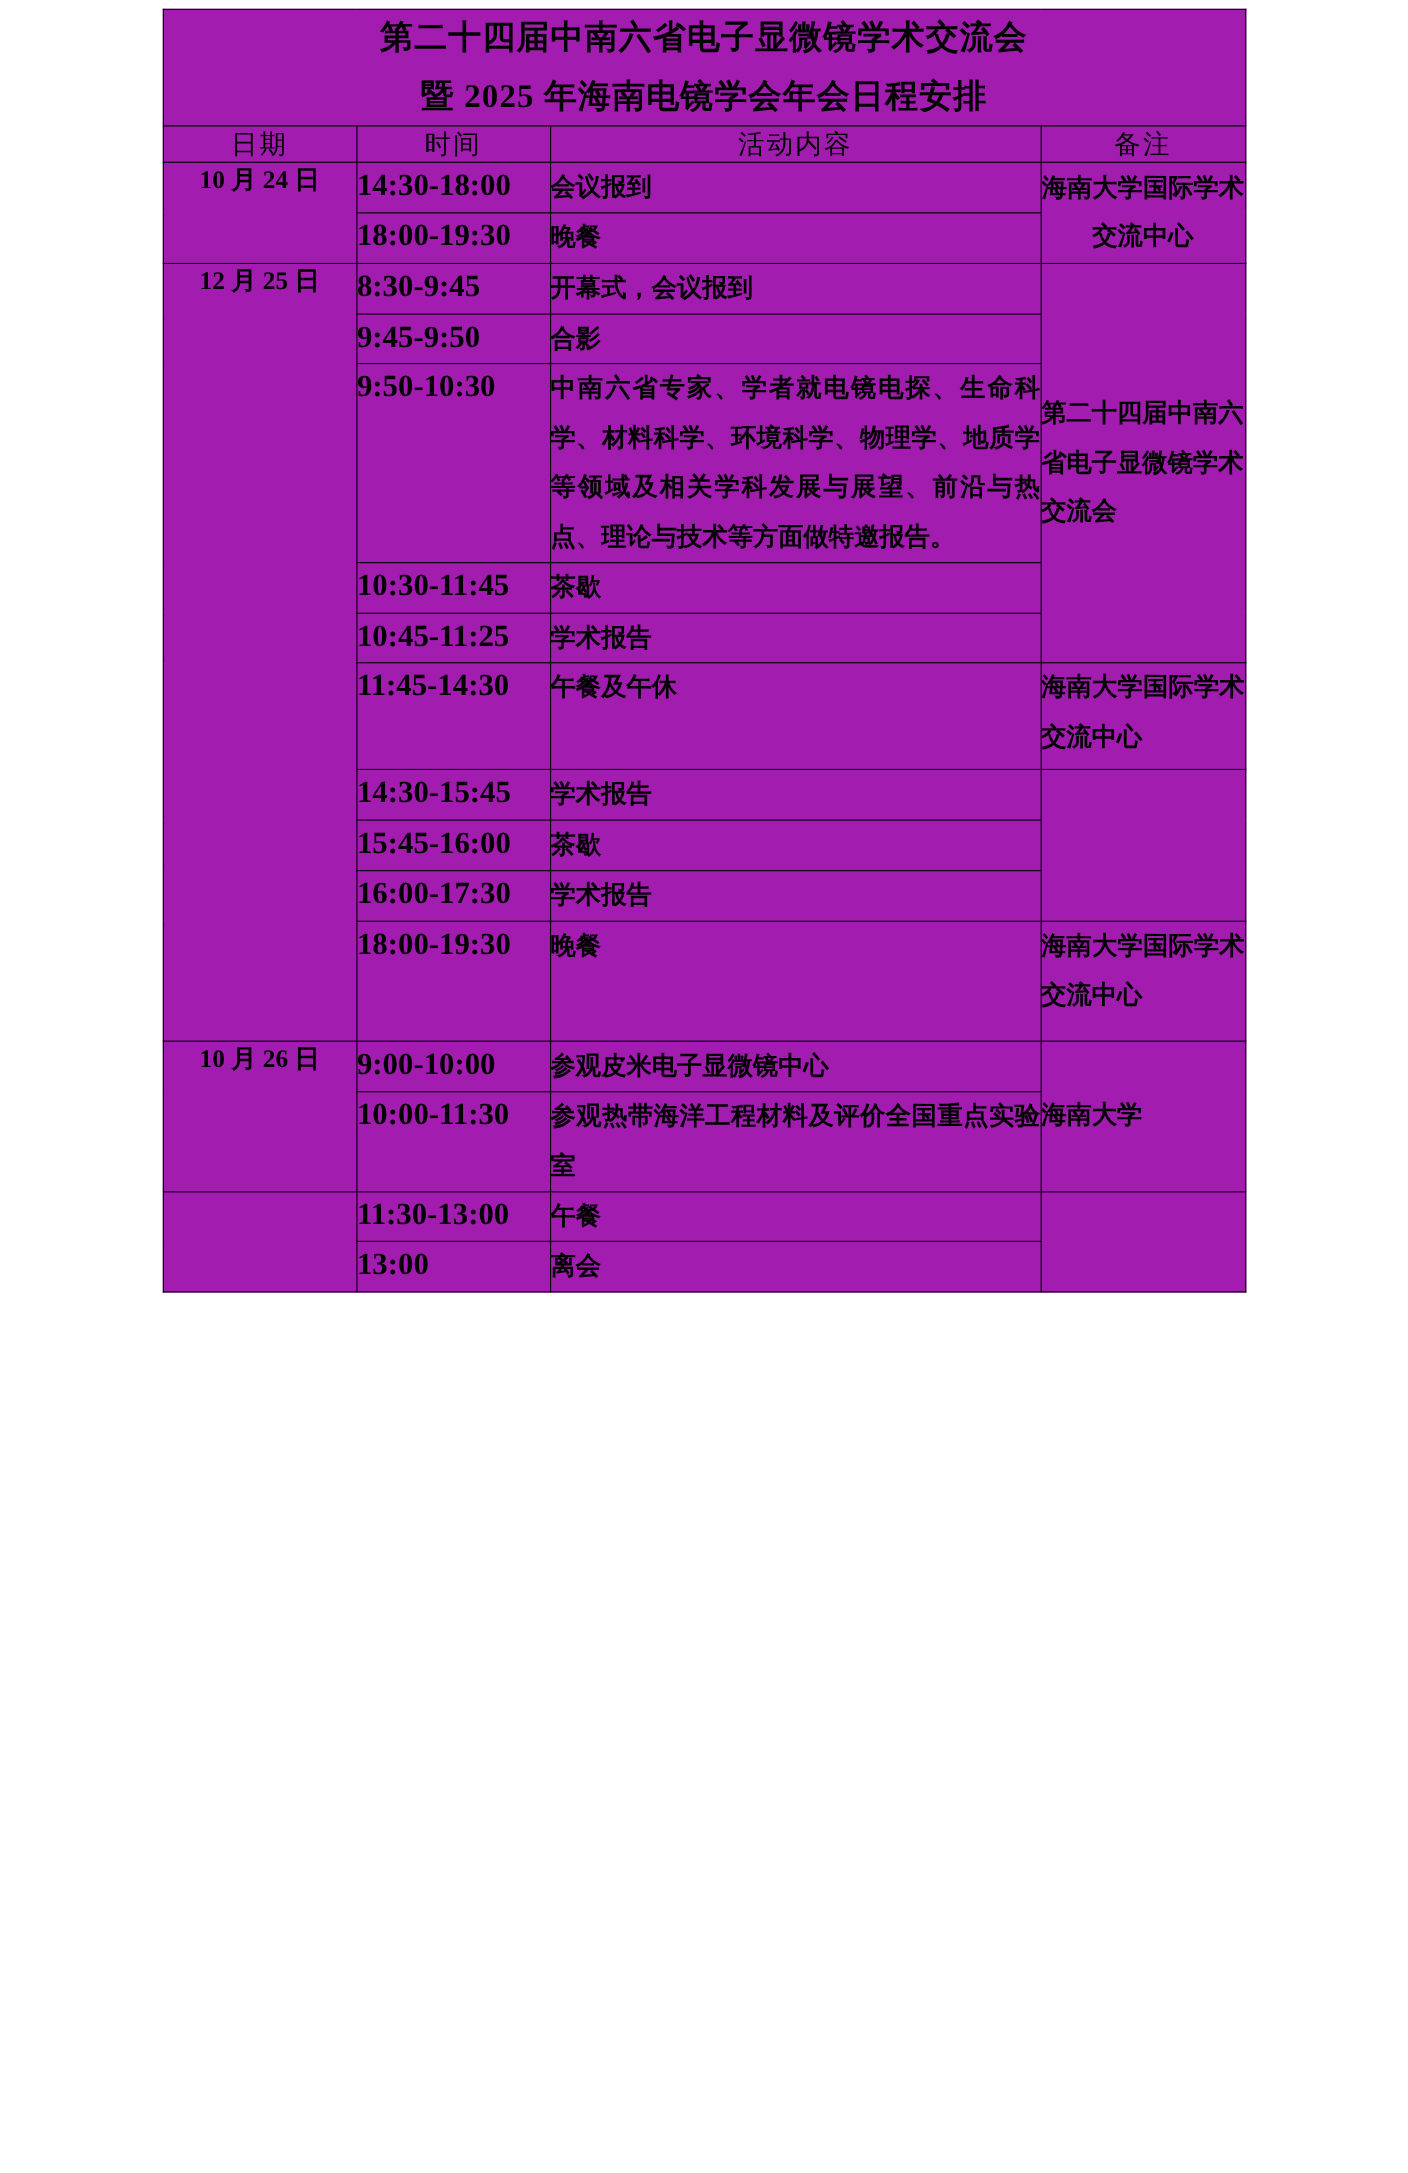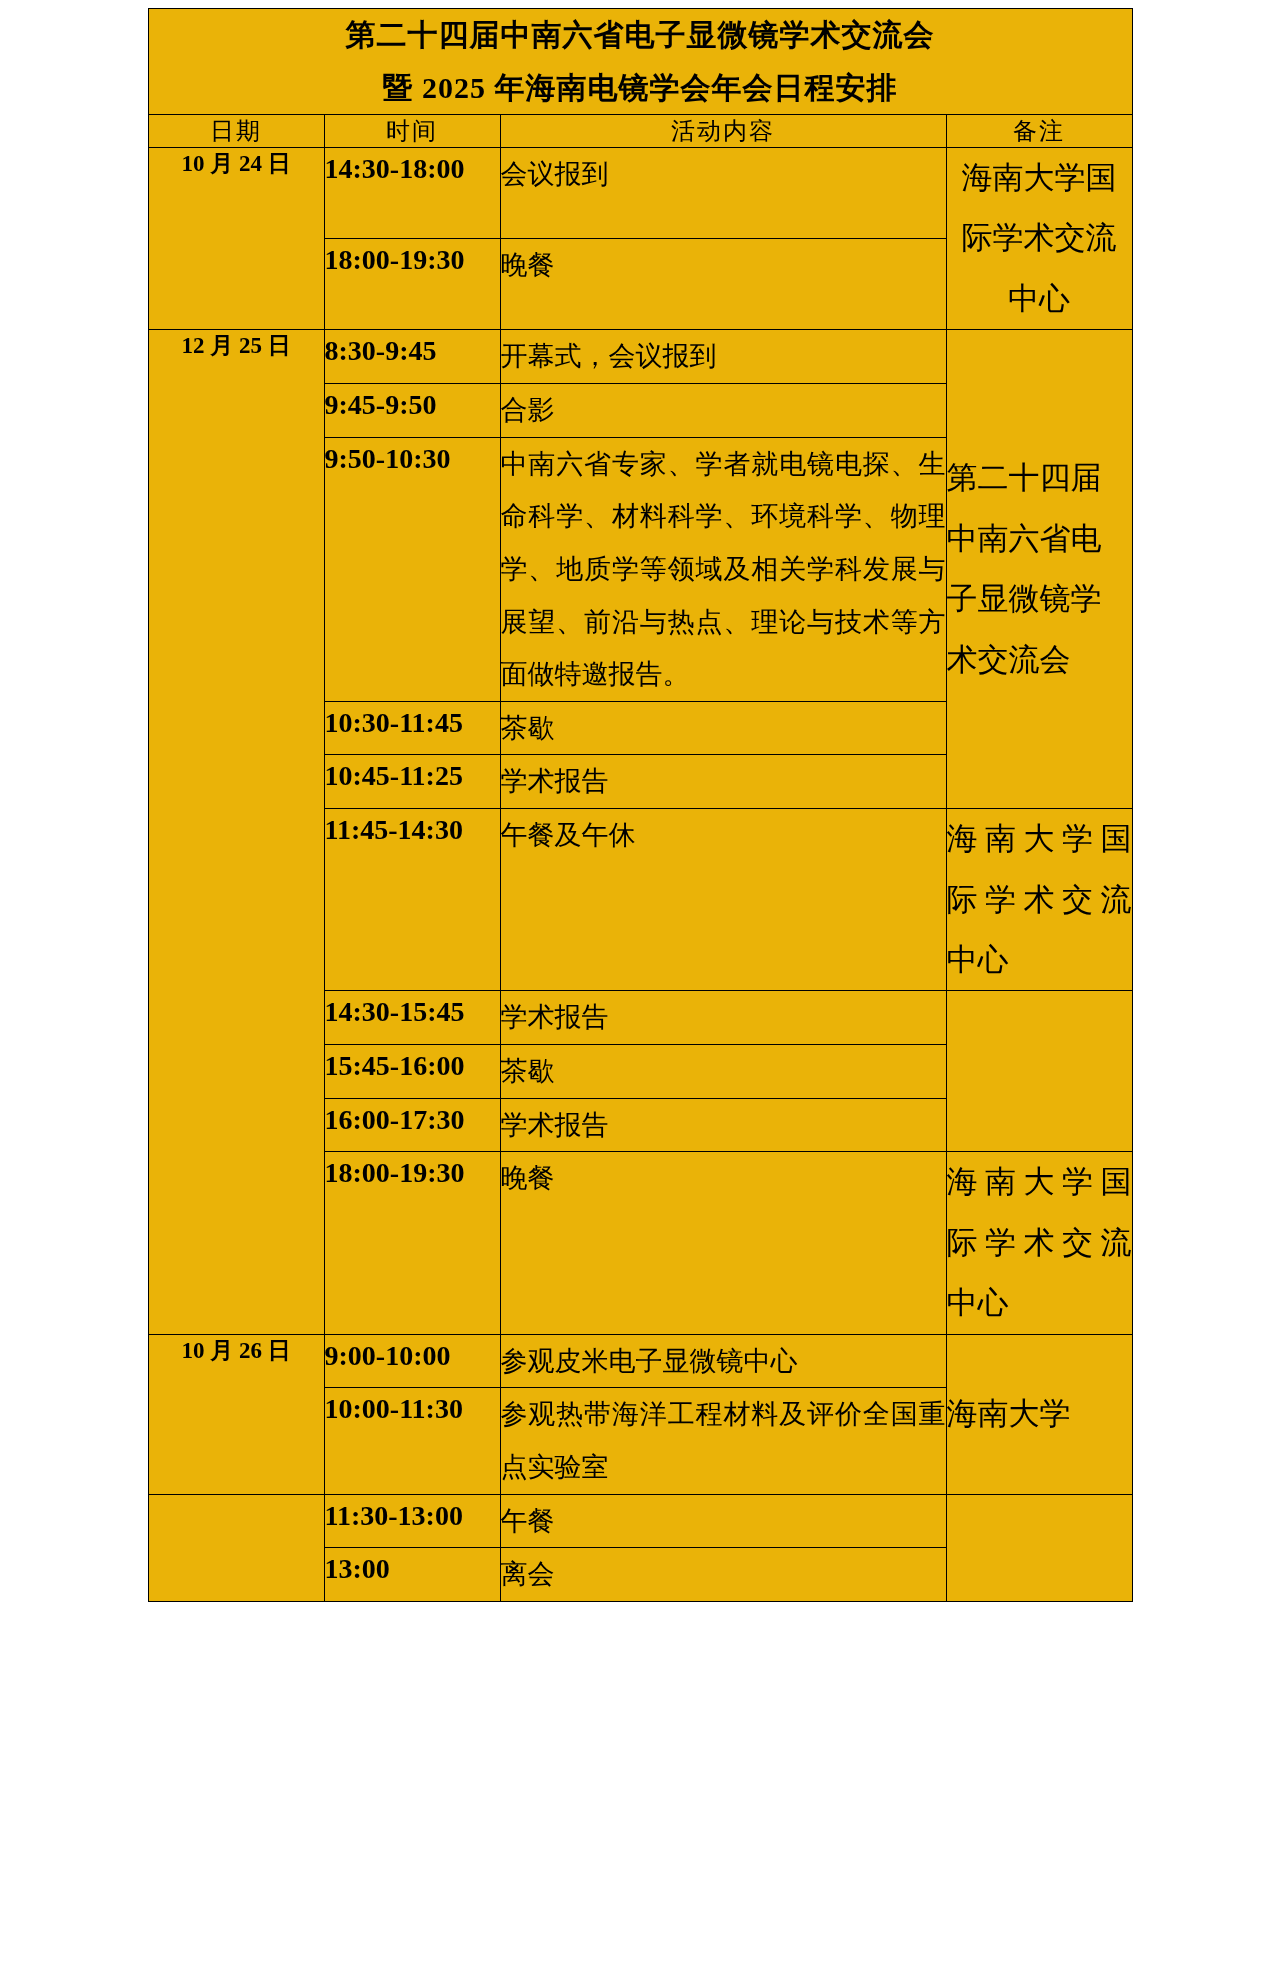--- a/index.html
+++ b/index.html
@@ -18,21 +18,21 @@
     min-height: 1975px;
     box-sizing: border-box;
     padding: 8px 0 0 0;
     position: relative;
   }
   table.schedule {
     border-collapse: collapse;
     width: 984px;
     margin: 0 auto;
     table-layout: fixed;
-    background: #eab308;
+    background: #a21caf;
   }
   table.schedule td, table.schedule th {
     border: 1.6px solid #000;
     vertical-align: top;
     padding: 0;
   }
   .title-cell {
     text-align: center;
     padding: 14px 10px 16px 10px;
   }
@@ -59,29 +59,29 @@
     padding: 6px 4px;
   }
   .c-time {
     font-size: 28px;
     font-weight: bold;
     padding: 10px 0 10px 10px;
     white-space: nowrap;
     line-height: 1.5;
   }
   .c-content {
-    font-size: 27px;
-    font-weight: normal;
+    font-size: 23px;
+    font-weight: bold;
     padding: 10px 12px 10px 12px;
     line-height: 1.95;
     margin-left: 24px;
   }
   .c-note {
-    font-size: 31px;
-    font-weight: normal;
+    font-size: 23px;
+    font-weight: bold;
     padding: 10px 10px 10px 12px;
     line-height: 1.95;
     vertical-align: middle;
   }
   .c-note.middle {
     vertical-align: middle;
   }
   .c-note.top {
     vertical-align: top;
   }

